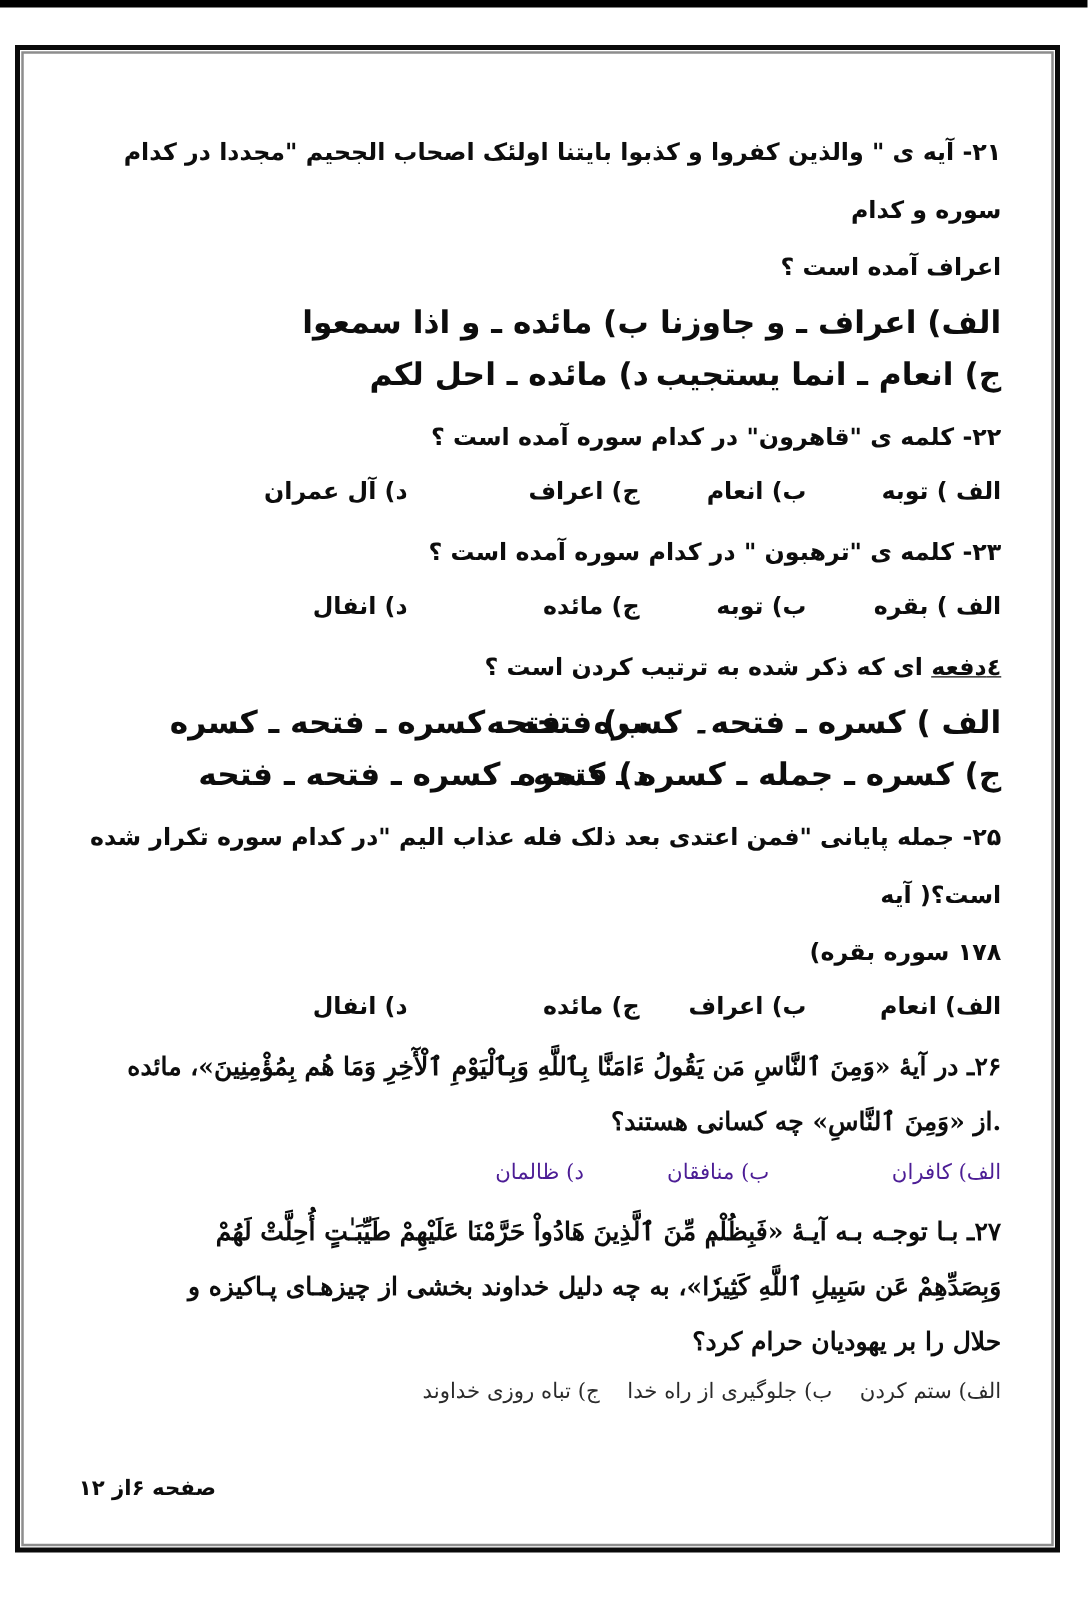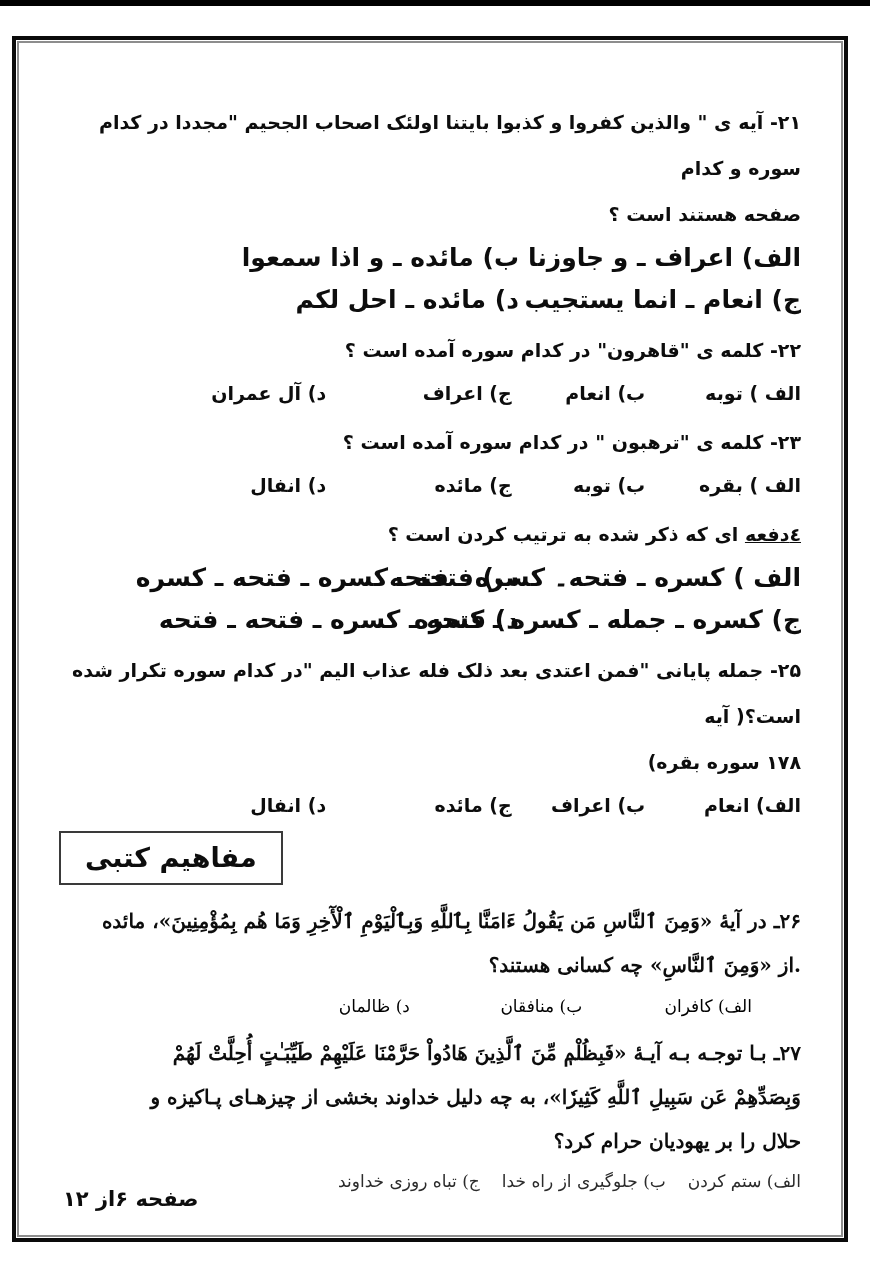--- a/index.html
+++ b/index.html
@@ -56,49 +56,48 @@
     margin:4px auto 14px 0; 
   }
   .serif-q .qline {
     font-family:"DejaVu Serif", serif;
     font-size:20px; line-height:44px;
     white-space:normal;
   }
   .opts4.light { grid-template-columns:25% 20% 25% 30%; }
   .opts4.light .opt {
     font-family:"DejaVu Serif", serif;
-    font-weight:normal; font-size:17px; color:#000000;
+    font-weight:normal; font-size:17px; color:#4c1d95;
     line-height:38px;
-    text-align:center;
   }
   .opts-row {
     display:flex; gap:22px;
     font-family:"DejaVu Serif", serif;
     font-size:17px; color:#2b2b2b; line-height:36px;
     white-space:nowrap;
   }
   .ul { text-decoration:underline;margin-top:40px; }
   .footer {
-    position:absolute; left:44px; bottom:24px;
+    position:absolute; left:44px; bottom:34px;
     direction:rtl;
-    font-weight:bold; font-size:21px;
+    font-weight:bold; font-size:17px;
   }
 </style>
 </head>
 <body>
 
 <div class="topbar"></div>
 
 <div class="frame">
   <div class="frame-inner">
     <div class="content">
 
       <div class="q">
         <div class="qline wrapok">۲۱- آیه ی " والذین کفروا و کذبوا بایتنا اولئک اصحاب الجحیم "مجددا در کدام سوره و کدام</div>
-        <div class="qline">صفحه هستند است ؟</div>
+        <div class="qline">اعراف آمده است ؟</div>
         <div class="opts2">
           <div class="opt">الف) اعراف ـ و جاوزنا</div>
           <div class="opt">ب) مائده ـ و اذا سمعوا</div>
           <div class="opt">ج) انعام ـ انما یستجیب</div>
           <div class="opt">د) مائده ـ احل لکم</div>
         </div>
       </div>
 
       <div class="q">
         <div class="qline">۲۲- کلمه ی "قاهرون" در کدام سوره آمده است ؟</div>
@@ -134,21 +133,20 @@
         <div class="qline wrapok">۲۵- جمله پایانی "فمن اعتدی بعد ذلک فله عذاب الیم "در کدام سوره تکرار شده است؟( آیه</div>
         <div class="qline">۱۷۸ سوره بقره)</div>
         <div class="opts4">
           <div class="opt">الف) انعام</div>
           <div class="opt">ب) اعراف</div>
           <div class="opt">ج) مائده</div>
           <div class="opt">د) انفال</div>
         </div>
       </div>
 
-      <div class="section-box">مفاهیم کتبی</div>
 
       <div class="q serif-q">
         <div class="qline">۲۶ـ در آیهٔ «وَمِنَ ٱلنَّاسِ مَن یَقُولُ ءَامَنَّا بِٱللَّهِ وَبِٱلْیَوْمِ ٱلْأٓخِرِ وَمَا هُم بِمُؤْمِنِینَ»، مائده</div>
         <div class="qline">.از «وَمِنَ ٱلنَّاسِ» چه کسانی هستند؟</div>
         <div class="opts4 light">
           <div class="opt">الف) کافران</div>
           <div class="opt">ب) منافقان</div>
           <div class="opt">د) ظالمان</div>
         </div>
       </div>

